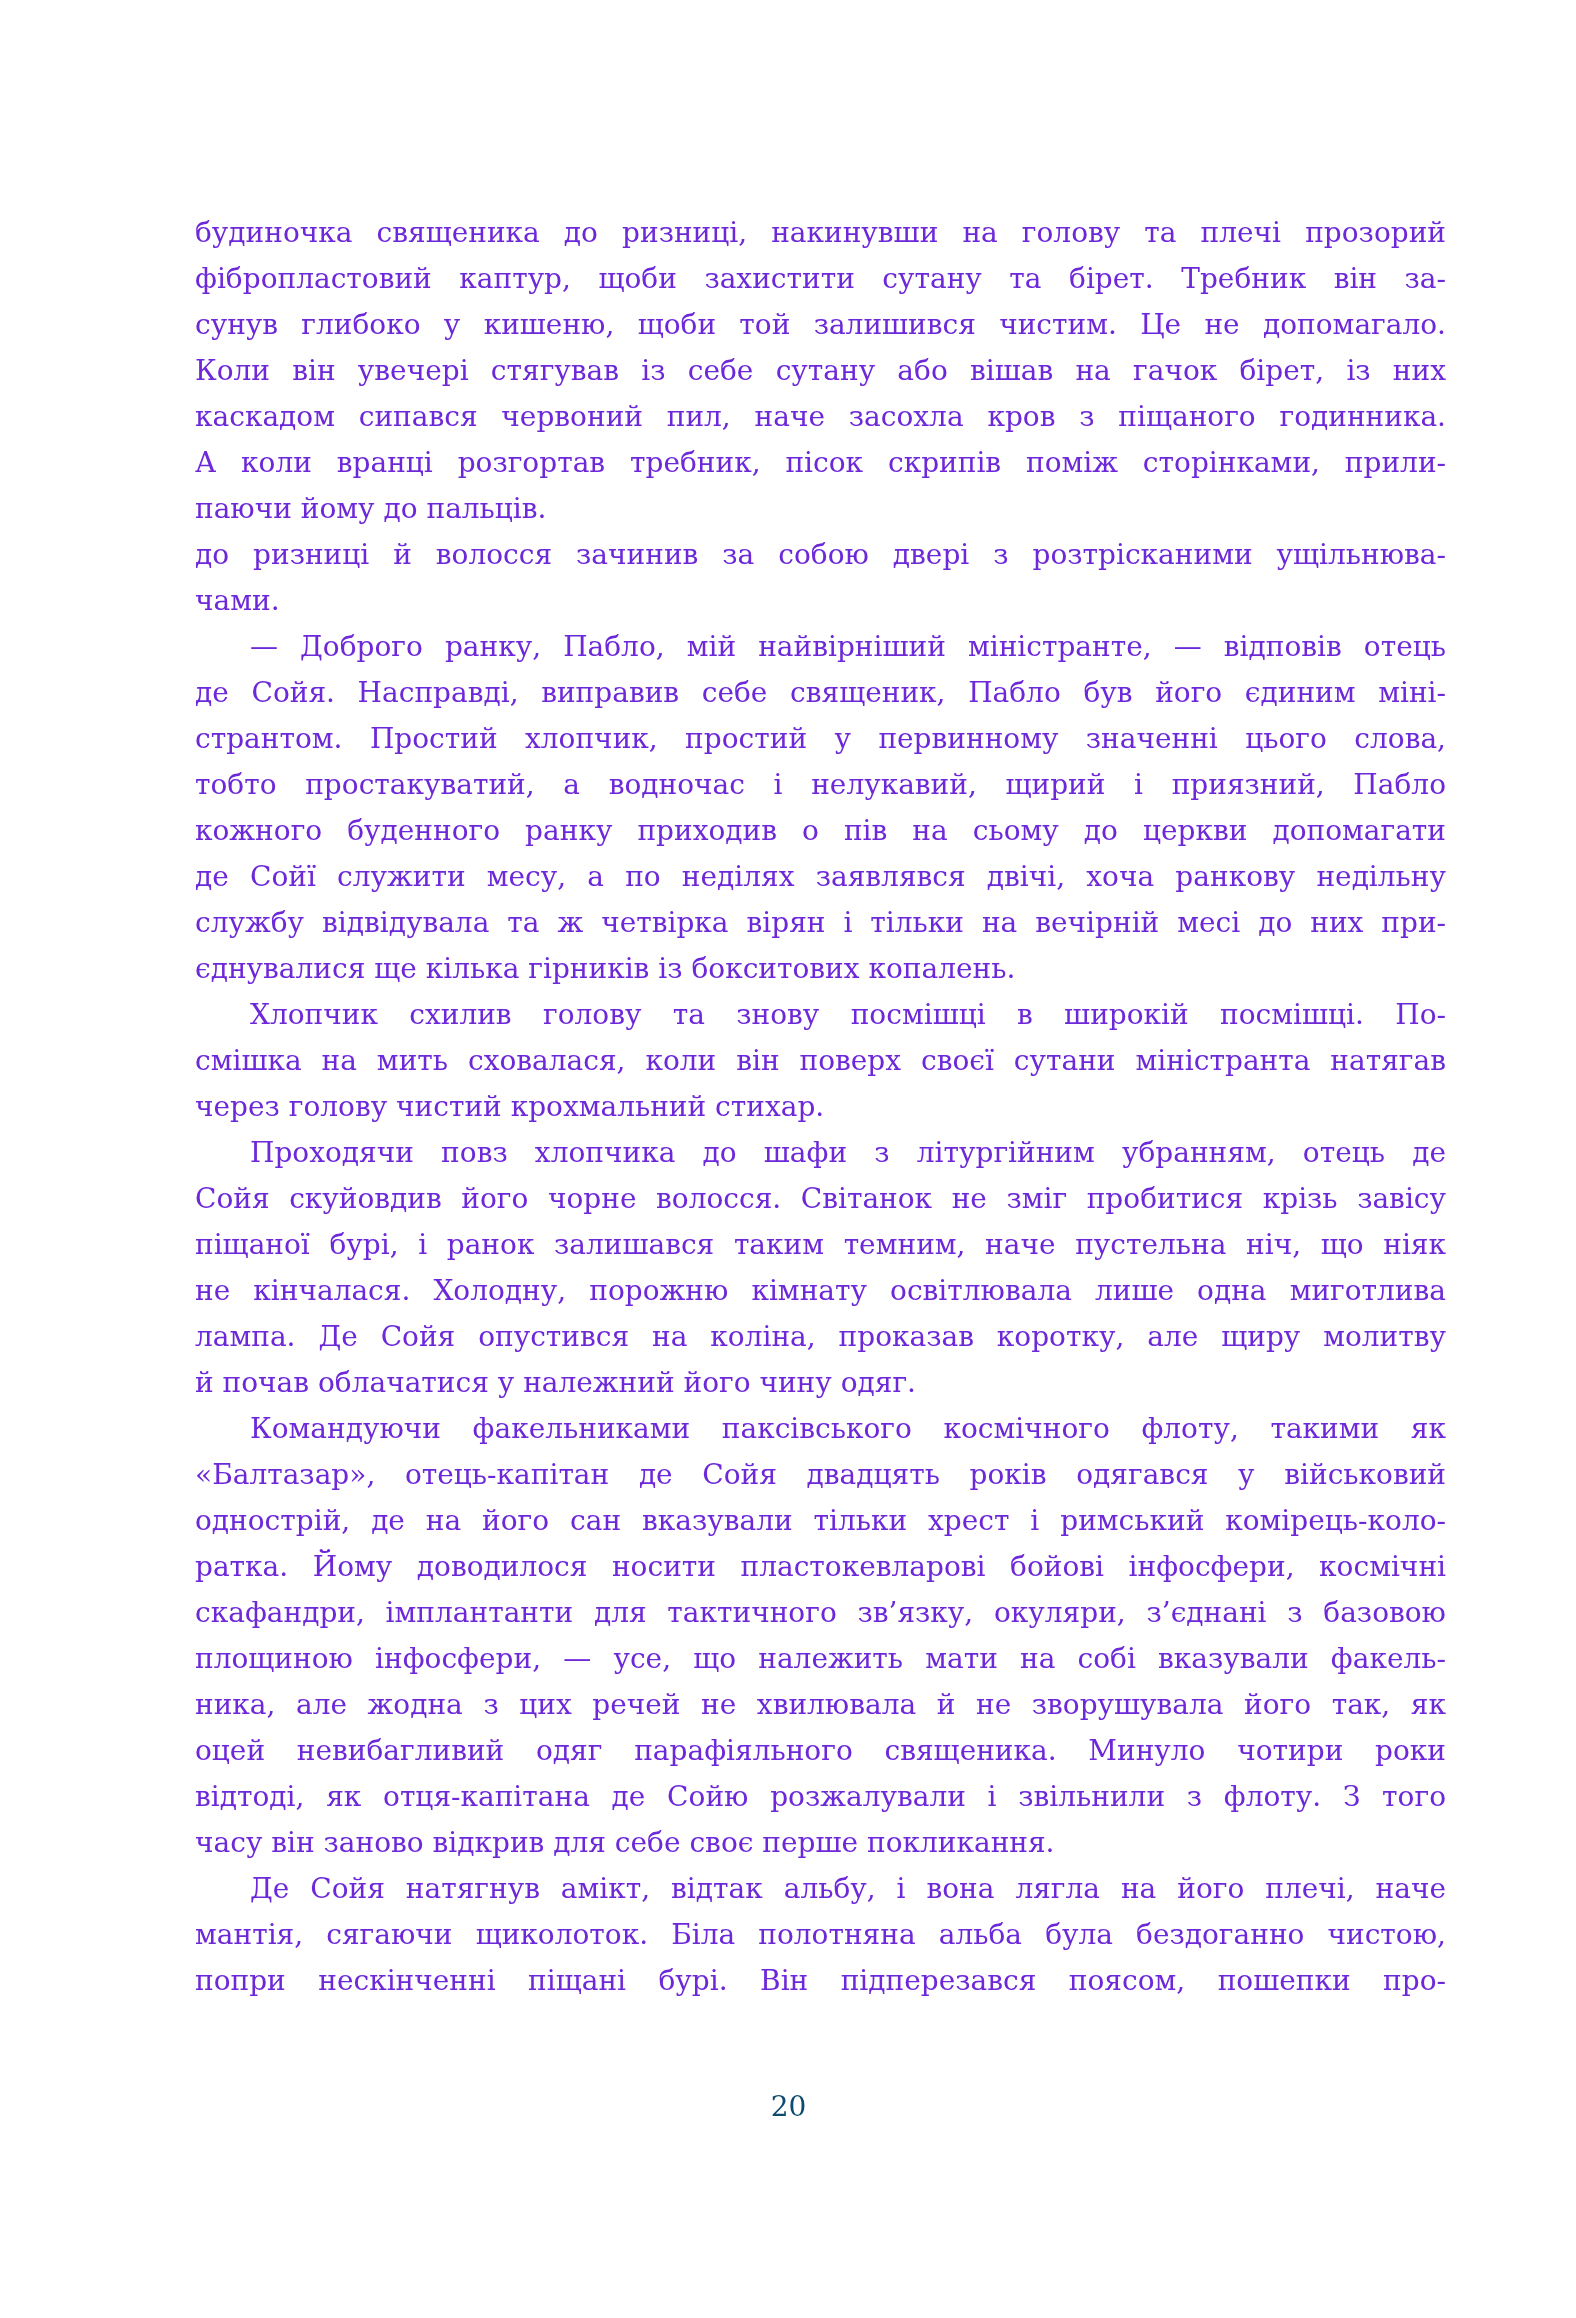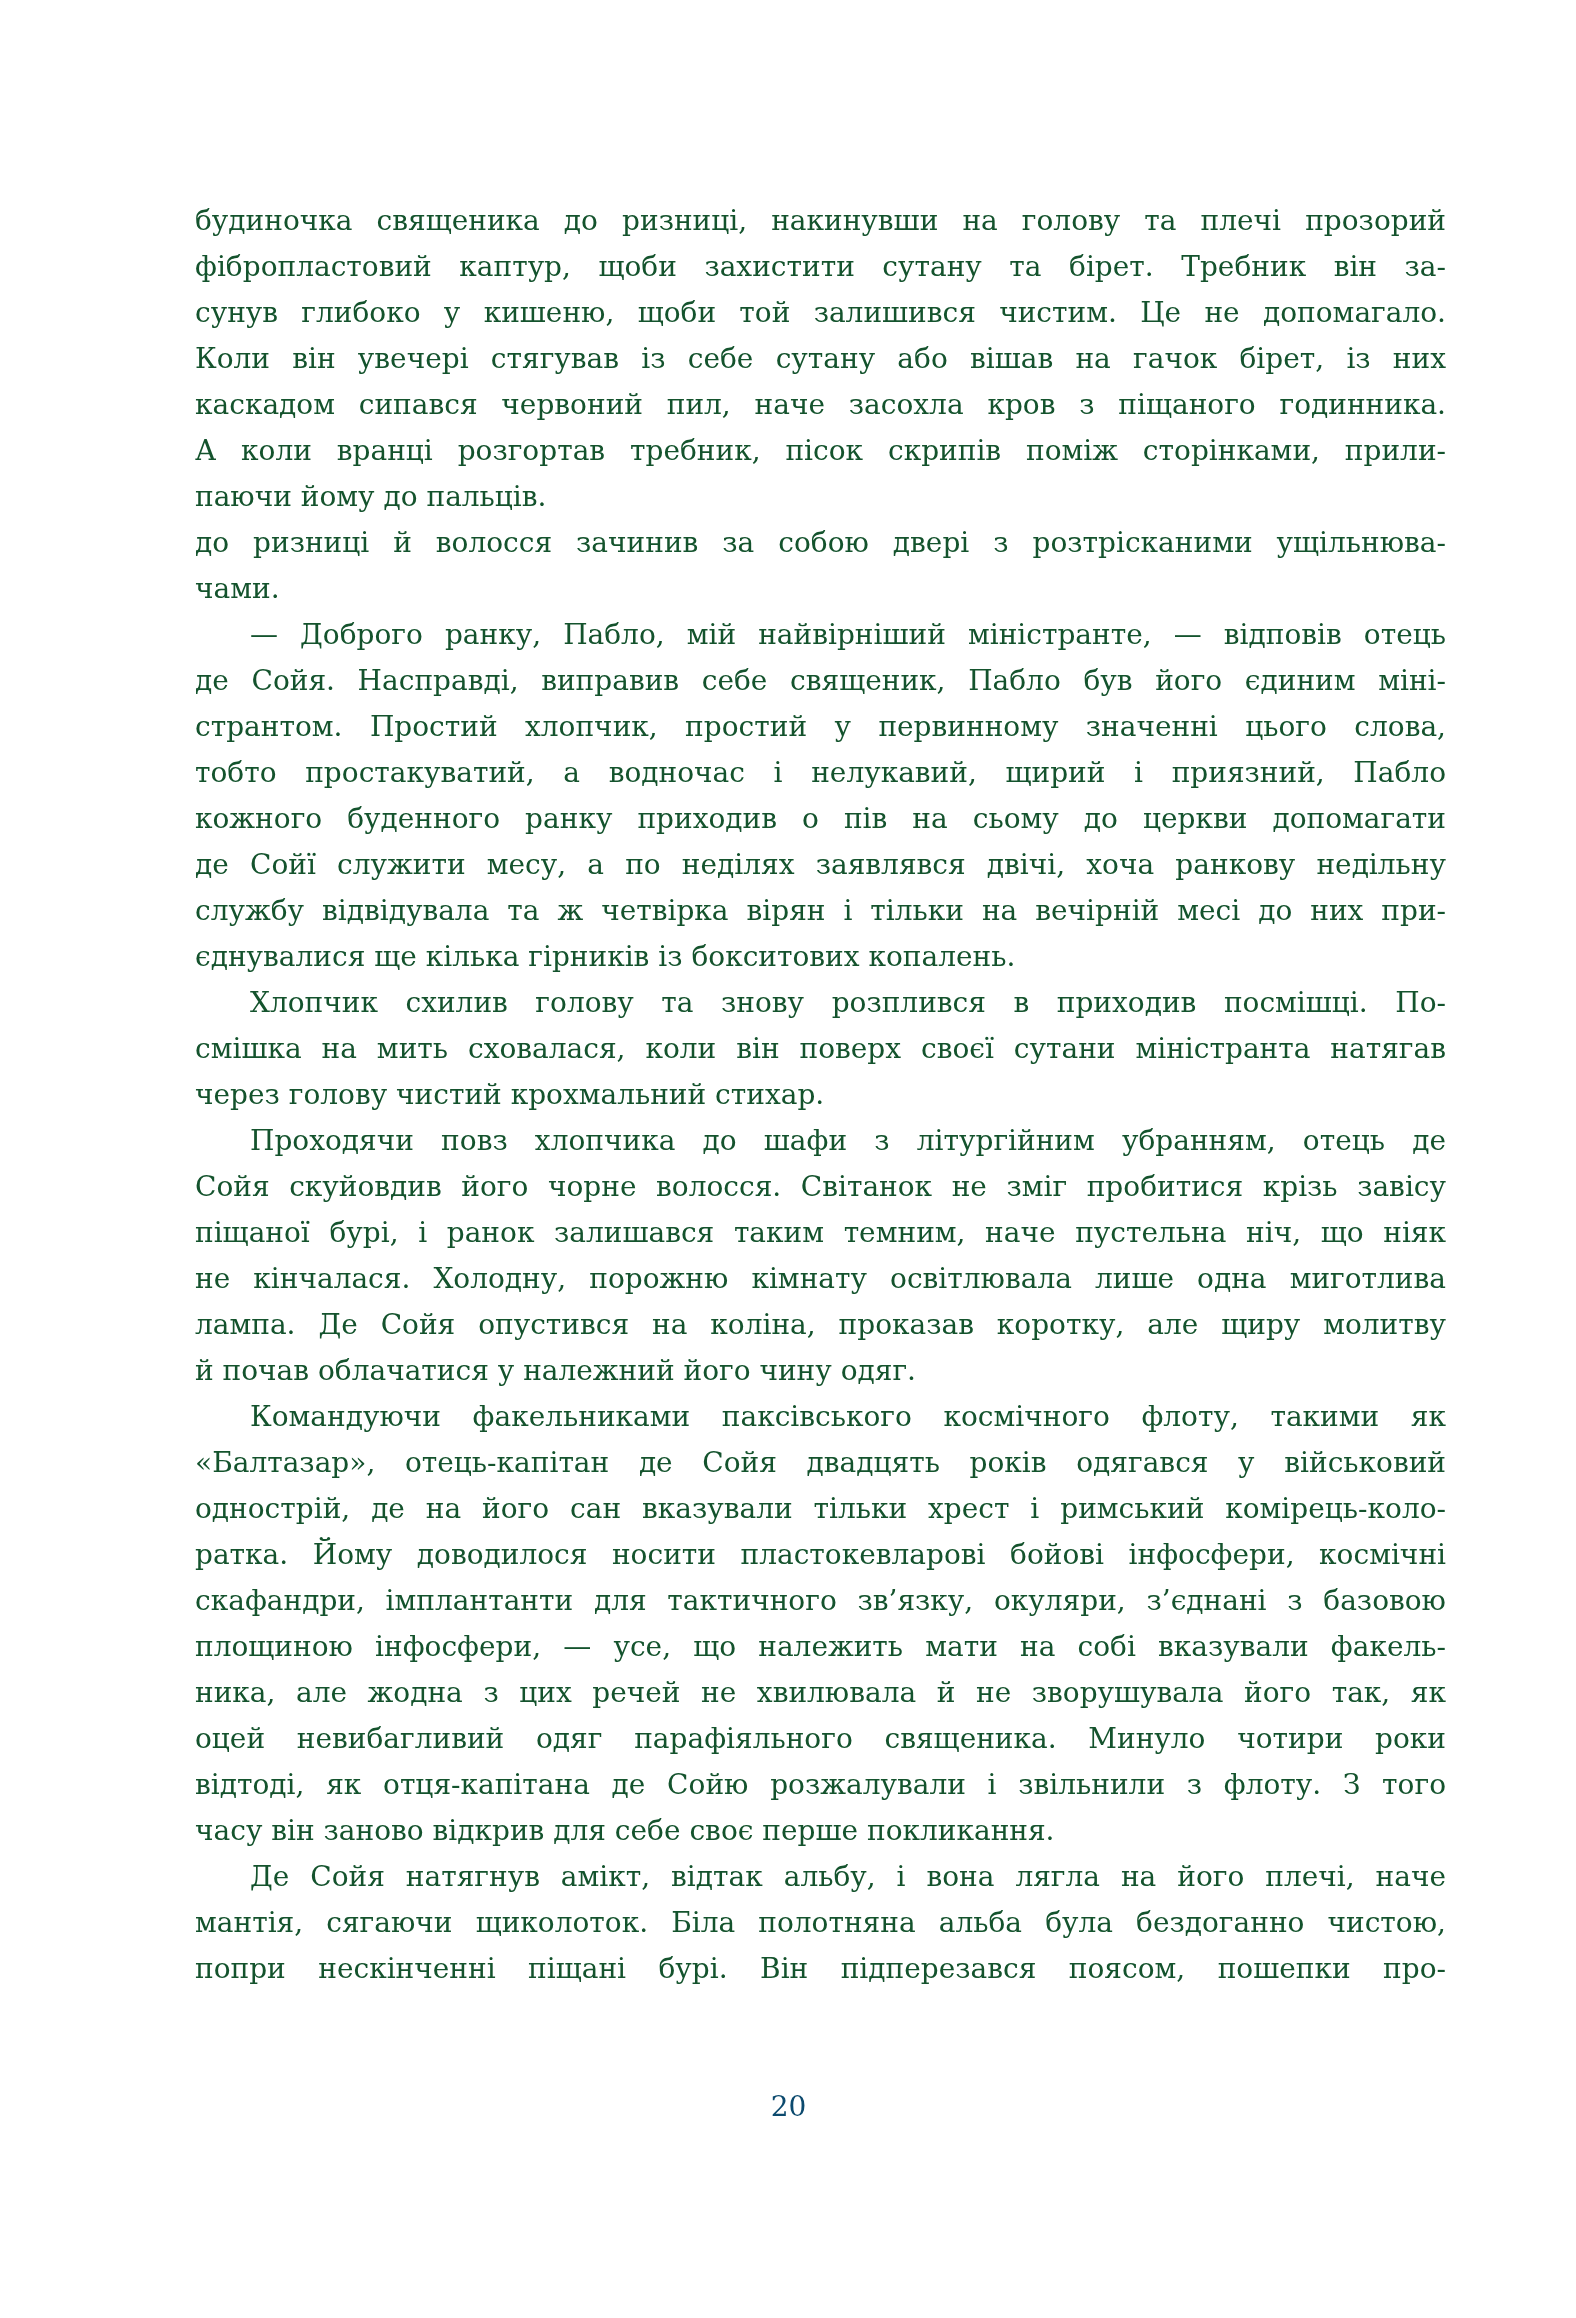--- a/index.html
+++ b/index.html
@@ -16,26 +16,26 @@
   .page {
     position: absolute;
     left: 0; top: 0;
     width: 1577px;
     height: 2319px;
     background: #ffffff;
   }
   .text-block {
     position: absolute;
     left: 195px;
-    top: 198px;
+    top: 210px;
     width: 1251px;
     font-family: "DejaVu Serif", "Liberation Serif", serif;
     font-size: 28px;
     line-height: 46px;
-    color: #14532d;
+    color: #6d28d9;
   }
   .line {
     display: block;
     height: 46px;
     white-space: nowrap;
     text-align: justify;
     text-align-last: justify;
     overflow: visible;
   }
   .line.last {
@@ -78,21 +78,21 @@
         <span class="line indent">— Доброго ранку, Пабло, мій найвірніший міністранте, — відповів отець</span>
         <span class="line">де Сойя. Насправді, виправив себе священик, Пабло був його єдиним міні-</span>
         <span class="line">странтом. Простий хлопчик, простий у первинному значенні цього слова,</span>
         <span class="line">тобто простакуватий, а водночас і нелукавий, щирий і приязний, Пабло</span>
         <span class="line">кожного буденного ранку приходив о пів на сьому до церкви допомагати</span>
         <span class="line">де Сойї служити месу, а по неділях заявлявся двічі, хоча ранкову недільну</span>
         <span class="line">службу відвідувала та ж четвірка вірян і тільки на вечірній месі до них при-</span>
         <span class="line last">єднувалися ще кілька гірників із бокситових копалень.</span>
       </div>
       <div>
-        <span class="line indent">Хлопчик схилив голову та знову розплився в приходив посмішці. По-</span>
+        <span class="line indent">Хлопчик схилив голову та знову посмішці в широкій посмішці. По-</span>
         <span class="line">смішка на мить сховалася, коли він поверх своєї сутани міністранта натягав</span>
         <span class="line last">через голову чистий крохмальний стихар.</span>
       </div>
       <div>
         <span class="line indent">Проходячи повз хлопчика до шафи з літургійним убранням, отець де</span>
         <span class="line">Сойя скуйовдив його чорне волосся. Світанок не зміг пробитися крізь завісу</span>
         <span class="line">піщаної бурі, і ранок залишався таким темним, наче пустельна ніч, що ніяк</span>
         <span class="line">не кінчалася. Холодну, порожню кімнату освітлювала лише одна миготлива</span>
         <span class="line">лампа. Де Сойя опустився на коліна, проказав коротку, але щиру молитву</span>
         <span class="line last">й почав облачатися у належний його чину одяг.</span>

